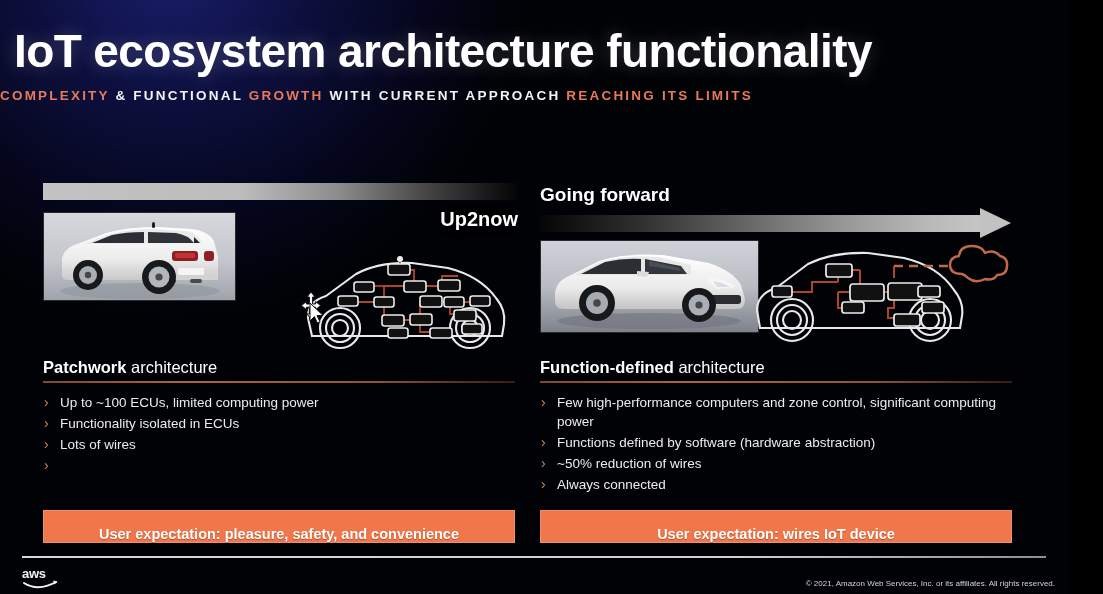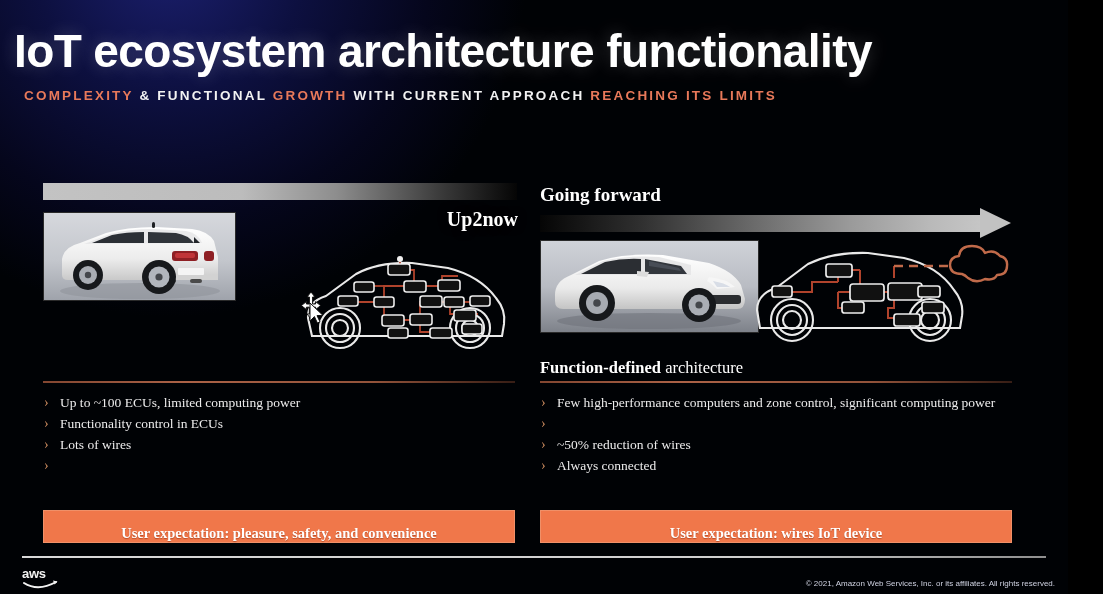--- a/index.html
+++ b/index.html
@@ -22,29 +22,29 @@
 
   
   .title{
     position:absolute;left:14px;top:24px;
     font-size:46px;font-weight:bold;color:#ffffff;
     letter-spacing:-0.6px;
     text-shadow:0 0 18px rgba(255,255,255,.22);
     white-space:nowrap;
   }
   .subtitle{
-    position:absolute;left:24px;top:88px;
+    position:absolute;left:0;top:88px;
     font-size:13.5px;font-weight:bold;letter-spacing:2.2px;
     white-space:nowrap;
   }
   .sub-o{color:#e8795a;}
   .sub-w{color:#f2f2f2;}
 
   
-  .panel{position:absolute;top:150px;height:400px;font-family:Liberation Serif, serif;}
+  .panel{position:absolute;top:150px;height:400px;}
   .panel.left{left:42px;width:476px;}
   .panel.right{left:539px;width:473px;}
 
   
   .era-left{
     position:absolute;right:0;top:58px;
     font-size:20px;font-weight:bold;color:#fff;
     text-shadow:0 0 10px rgba(0,0,0,.9);
   }
   .era-right{
@@ -242,30 +242,33 @@
           <rect x="162" y="70" width="22" height="11" rx="2.5"></rect>
           <rect x="178" y="56" width="20" height="10" rx="2.5"></rect>
           <rect x="138" y="88" width="22" height="10" rx="2.5"></rect>
           <rect x="96" y="88" width="20" height="10" rx="2.5"></rect>
           <rect x="170" y="84" width="20" height="10" rx="2.5"></rect>
         </g>
         <circle cx="108" cy="19" r="3" fill="#f0f0f0"></circle>
       </svg>
     </div>
 
+    <div class="sec-head">
+      <b>Patchwork</b><span class="reg"> architecture</span>
+    </div>
     <div class="rule"></div>
 
     <div class="bullets" id="bullets-left">
         <div class="bullet">
           <div class="chev">›</div>
           <div class="btxt">Up to ~100 ECUs, limited computing power</div>
         </div>
         <div class="bullet">
           <div class="chev">›</div>
-          <div class="btxt">Functionality control in ECUs</div>
+          <div class="btxt">Functionality isolated in ECUs</div>
         </div>
         <div class="bullet">
           <div class="chev">›</div>
           <div class="btxt">Lots of wires</div>
         </div>
         <div class="bullet">
           <div class="chev">›</div>
         </div>
       </div>
 
@@ -375,20 +378,21 @@
     </div>
     <div class="rule"></div>
 
     <div class="bullets" id="bullets-right">
         <div class="bullet">
           <div class="chev">›</div>
           <div class="btxt">Few high-performance computers and zone control, significant computing power</div>
         </div>
         <div class="bullet">
           <div class="chev">›</div>
+          <div class="btxt">Functions defined by software (hardware abstraction)</div>
         </div>
         <div class="bullet">
           <div class="chev">›</div>
           <div class="btxt">~50% reduction of wires</div>
         </div>
         <div class="bullet">
           <div class="chev">›</div>
           <div class="btxt">Always connected</div>
         </div>
       </div>

